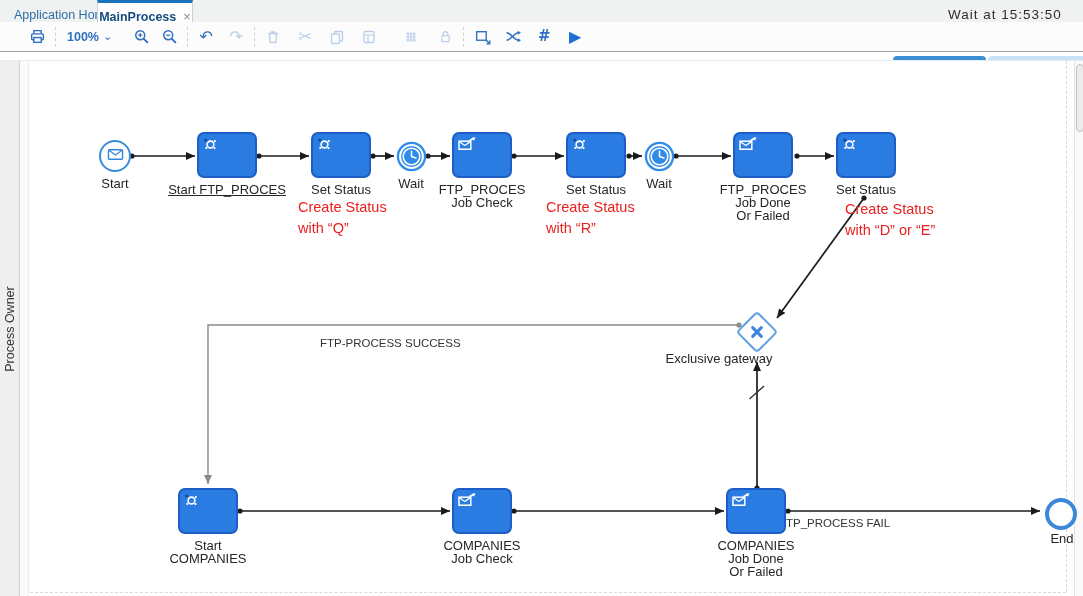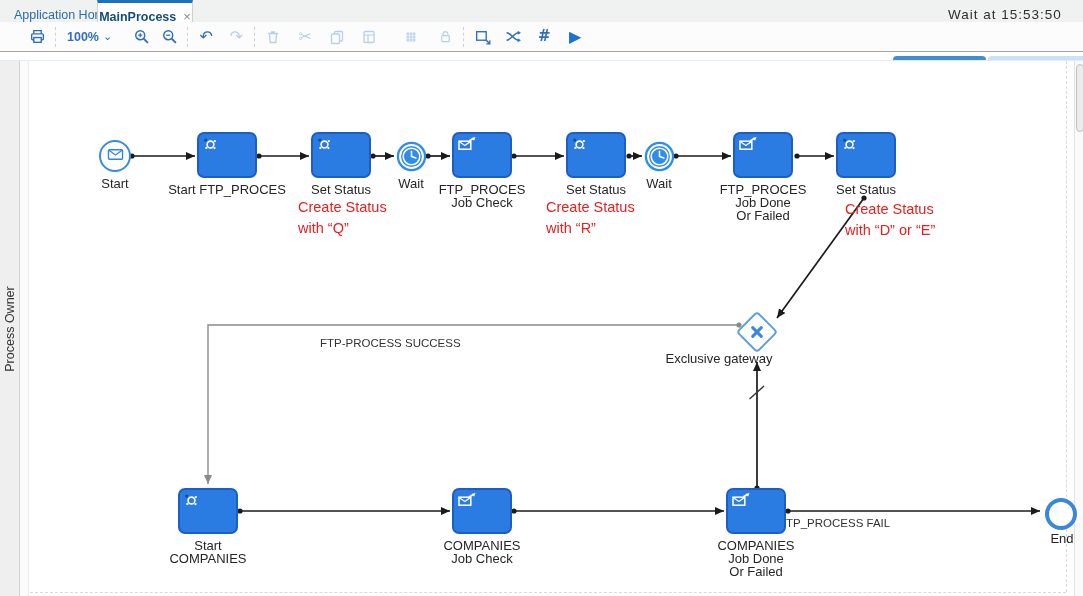--- a/index.html
+++ b/index.html
@@ -248,21 +248,21 @@
       <span class="ticon">
         <svg viewBox="0 0 18 18" width="17" height="17">
             <rect x="2.4" y="2.8" width="3" height="3" rx="0.6" fill="#0f4f9e"></rect>
             <circle cx="9" cy="9" r="3.6" fill="none" stroke="#fff" stroke-width="1.7"></circle>
             <circle cx="13.6" cy="5.4" r="1.2" fill="#fff"></circle>
             <circle cx="4.6" cy="12.6" r="1.2" fill="#fff"></circle>
             <circle cx="13.2" cy="12.8" r="1.2" fill="#fff"></circle>
           </svg>
       </span>
     </div>
-    <div class="nl" style="left:167px;top:122px;width:120px;">Start FTP_PROCES</div>
+    <div class="nl" style="left:167px;top:122px;width:120px;text-decoration:underline;">Start FTP_PROCES</div>
 
     <div class="task" style="left:311px;top:71px;">
       <span class="ticon">
         <svg viewBox="0 0 18 18" width="17" height="17">
             <rect x="2.4" y="2.8" width="3" height="3" rx="0.6" fill="#0f4f9e"></rect>
             <circle cx="9" cy="9" r="3.6" fill="none" stroke="#fff" stroke-width="1.7"></circle>
             <circle cx="13.6" cy="5.4" r="1.2" fill="#fff"></circle>
             <circle cx="4.6" cy="12.6" r="1.2" fill="#fff"></circle>
             <circle cx="13.2" cy="12.8" r="1.2" fill="#fff"></circle>
           </svg>

